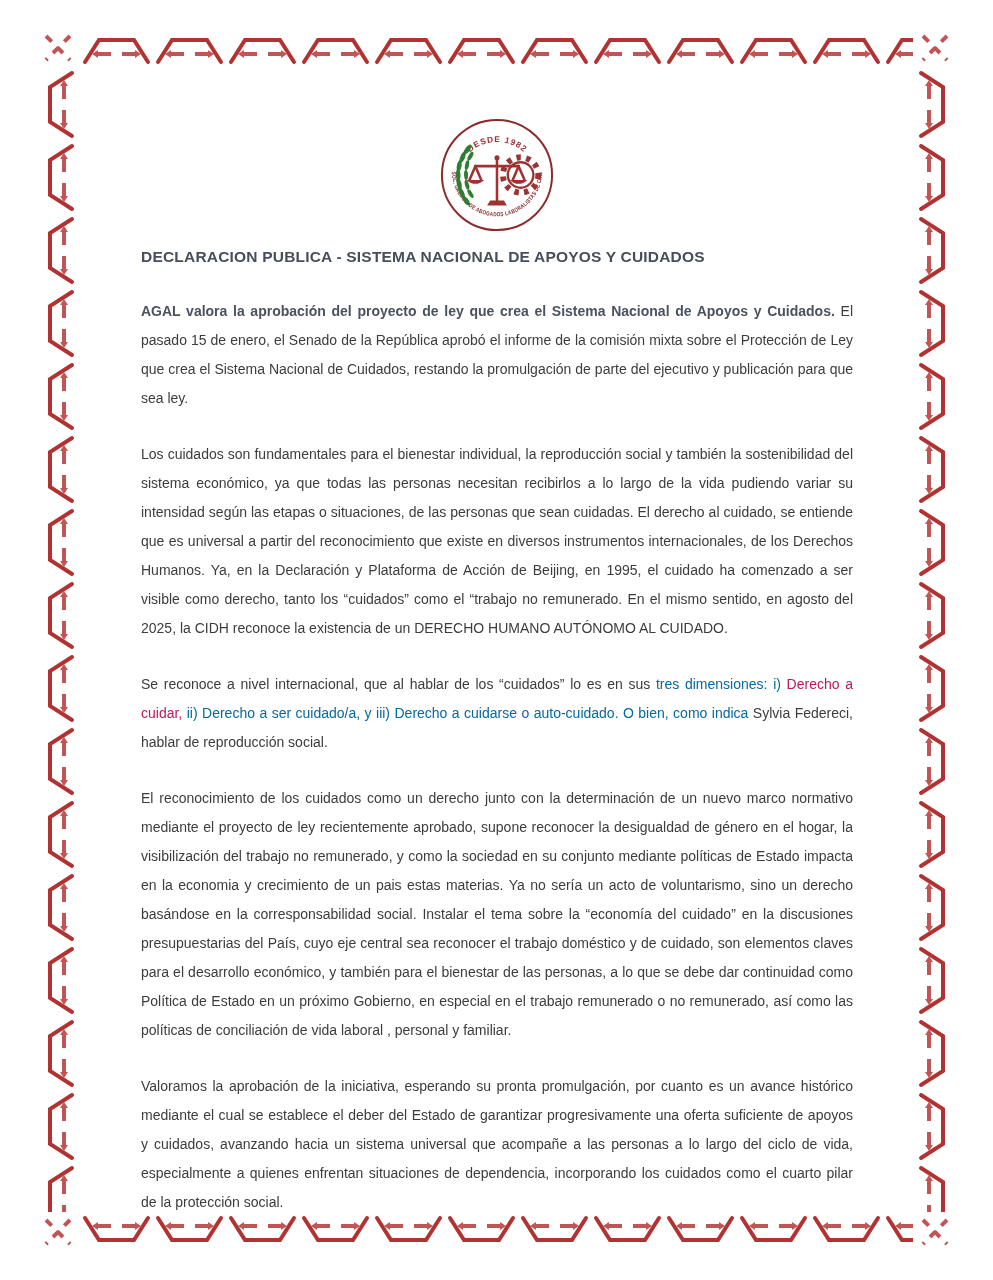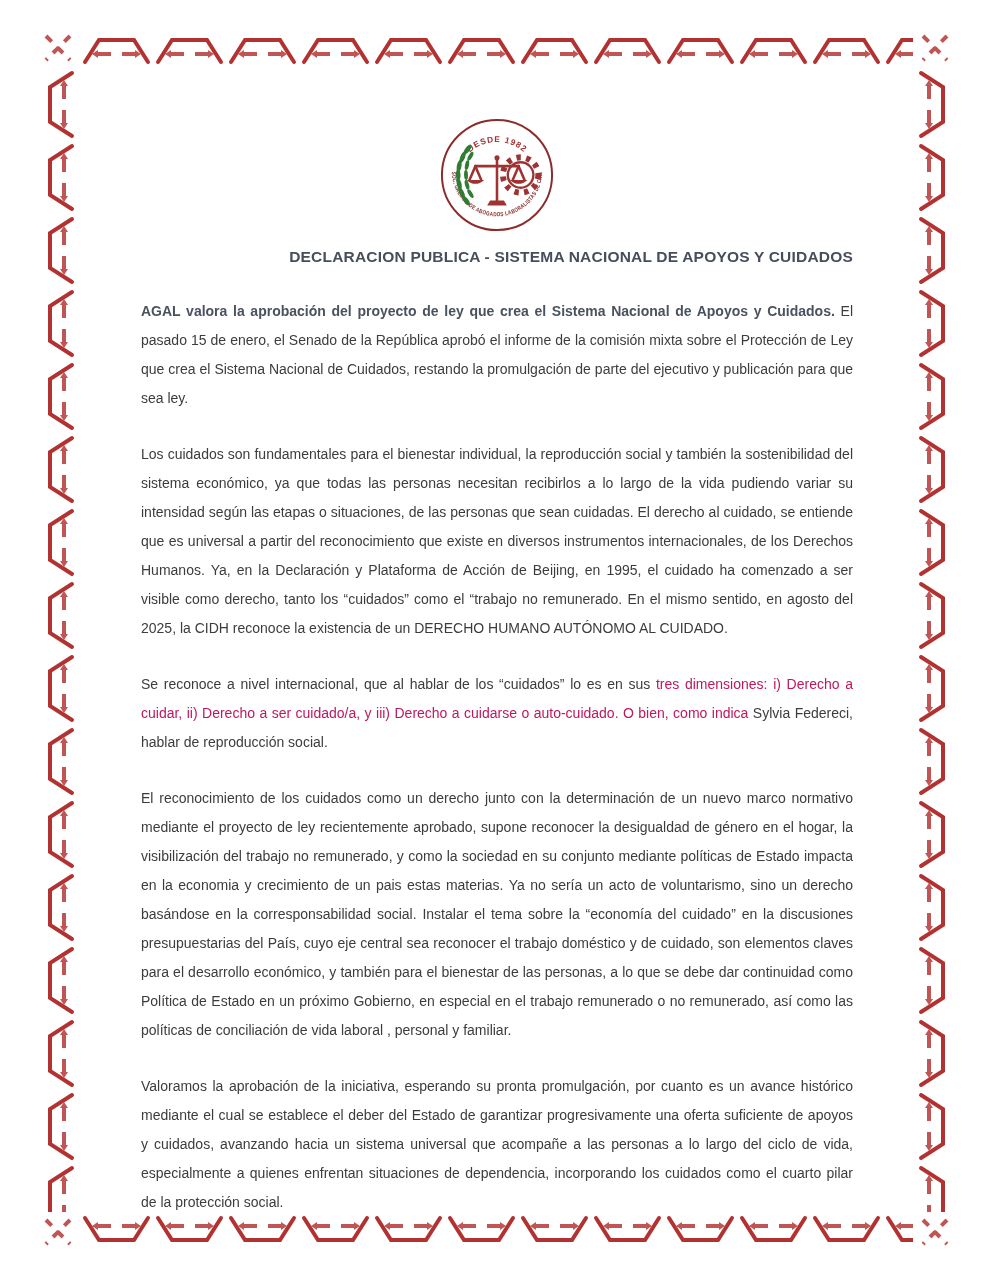--- a/index.html
+++ b/index.html
@@ -29,37 +29,37 @@
   .content {
     position: absolute;
     left: 141px;
     top: 0;
     width: 712px;
     padding-top: 116px;
   }
   .logo-wrap { text-align: center; height: 132px; }
   .logo-wrap svg { width: 118px; height: 118px; }
   .doc-title {
-    text-align: right;
+    text-align: left;
     font-weight: 700;
     font-size: 15.5px;
     letter-spacing: 0.2px;
     color: #454e5a;
     margin-bottom: 31px;
   }
   .para {
     font-size: 14px;
     line-height: 29px;
     text-align: justify;
     color: #3c3c3c;
     margin-bottom: 27px;
   }
   .seg-bold   { font-weight: 700; color: #4a5260; }
   .seg-normal { }
-  .seg-gray   { color: #be185d; }
+  .seg-gray   { color: #0369a1; }
   .seg-gray-italic { color: #be185d; }
 </style>
 </head>
 <body>
 
 <div class="page">
 
   <div class="bstrip b-top">
     <svg preserveAspectRatio="none">
       <defs>

